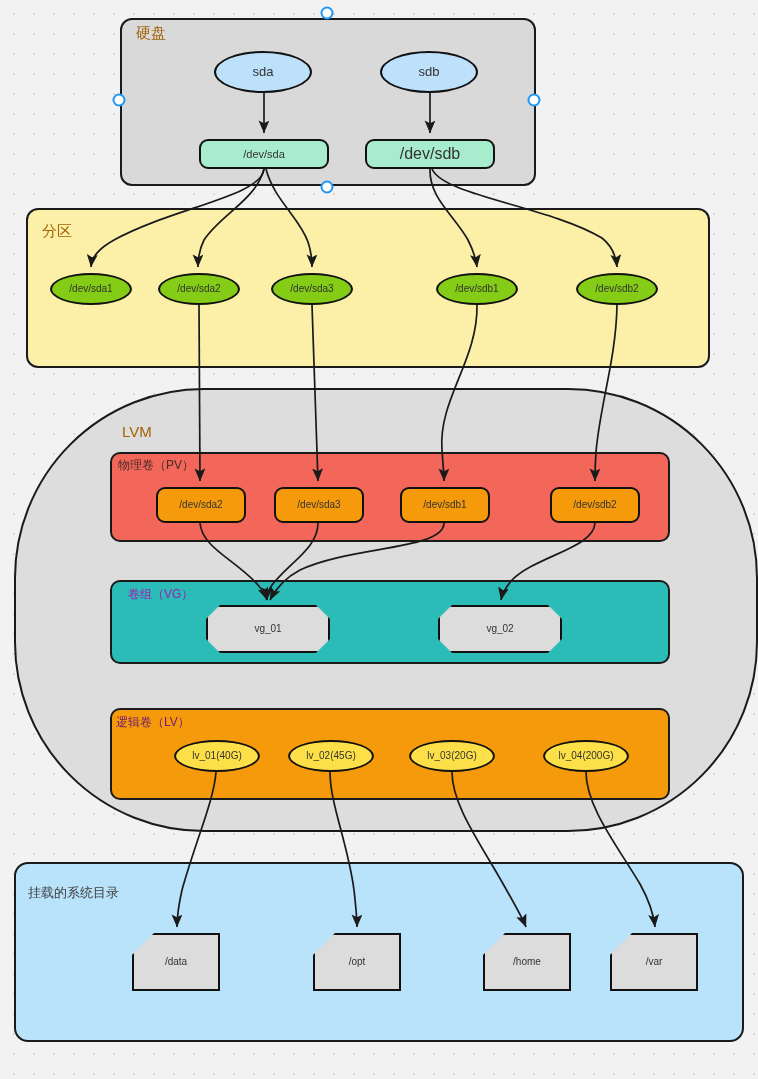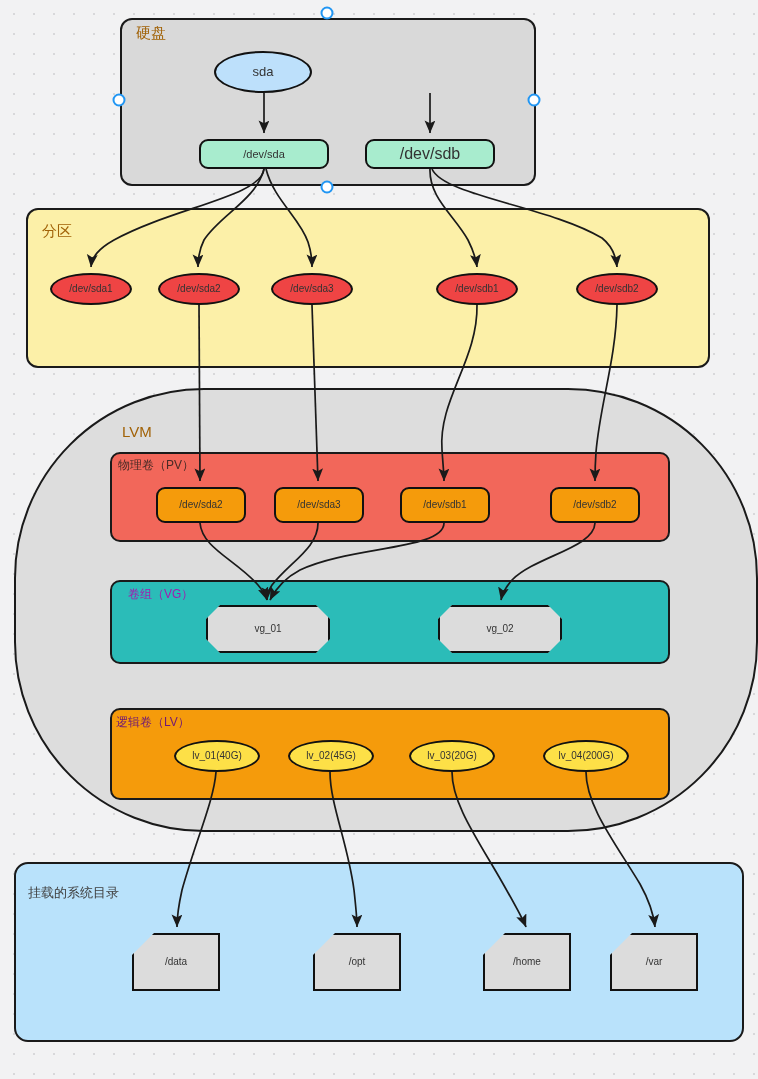--- a/index.html
+++ b/index.html
@@ -23,21 +23,21 @@
   .c-part{left:26px;top:208px;width:684px;height:160px;background:#fcf0a8;border:2px solid #1a1a1a;border-radius:12px;}
   .c-lvm{left:14px;top:388px;width:744px;height:444px;background:#dddddd;border:2px solid #1a1a1a;border-radius:190px;}
   .c-pv{left:110px;top:452px;width:560px;height:90px;background:#f2675a;border:2px solid #1a1a1a;border-radius:10px;}
   .c-vg{left:110px;top:580px;width:560px;height:84px;background:#2bbcb8;border:2px solid #1a1a1a;border-radius:10px;}
   .c-lv{left:110px;top:708px;width:560px;height:92px;background:#f59b0b;border:2px solid #1a1a1a;border-radius:10px;}
   .c-mnt{left:14px;top:862px;width:730px;height:180px;background:#b9e2fb;border:2px solid #1a1a1a;border-radius:14px;}
 
   
   .ellipse-blue{background:#bde0fb;border:2px solid #111;border-radius:50%;}
   .rrect-green{background:#a8ecce;border:2px solid #111;border-radius:9px;}
-  .ellipse-gold{background:#ef4444;border:2px solid #111;border-radius:50%;}
+  .ellipse-gold{background:#84cc16;border:2px solid #111;border-radius:50%;}
   .rrect-orange{background:#f59b0b;border:2px solid #111;border-radius:9px;}
   .ellipse-lv{background:#fde047;border:2px solid #111;border-radius:50%;}
   .vgbox{background:#dcdcdc;border:2px solid #111;
          clip-path:polygon(14px 0,calc(100% - 14px) 0,100% 14px,100% calc(100% - 14px),calc(100% - 14px) 100%,14px 100%,0 calc(100% - 14px),0 14px);}
   .docbox{background:#dcdcdc;border:2px solid #111;
           clip-path:polygon(22px 0,100% 0,100% 100%,0 100%,0 22px);}
 
   
   svg.layer{position:absolute;left:0;top:0;width:758px;height:1079px;overflow:visible;pointer-events:none;}
   .edge{fill:none;stroke:#1a1a1a;stroke-width:1.7;}
@@ -45,20 +45,21 @@
 </style>
 </head>
 <body>
 
 <div id="stage">
 
   <div class="node c-disk"></div>
   <div class="grp-title" style="left:136px;top:24px;font-size:15px;">硬盘</div>
 
   <div class="node ellipse-blue" style="left:214px;top:51px;width:98px;height:42px;font-size:13px;">sda</div>
+  <div class="node ellipse-blue" style="left:380px;top:51px;width:98px;height:42px;font-size:13px;">sdb</div>
 
   <div class="node rrect-green" style="left:199px;top:139px;width:130px;height:30px;font-size:11px;">/dev/sda</div>
   <div class="node rrect-green" style="left:365px;top:139px;width:130px;height:30px;font-size:16px;">/dev/sdb</div>
 
   <div class="node c-part"></div>
   <div class="grp-title" style="left:42px;top:222px;font-size:15px;">分区</div>
 
   <div class="node ellipse-gold" style="left:50px;top:273px;width:82px;height:32px;font-size:10px;">/dev/sda1</div>
   <div class="node ellipse-gold" style="left:158px;top:273px;width:82px;height:32px;font-size:10px;">/dev/sda2</div>
   <div class="node ellipse-gold" style="left:271px;top:273px;width:82px;height:32px;font-size:10px;">/dev/sda3</div>

